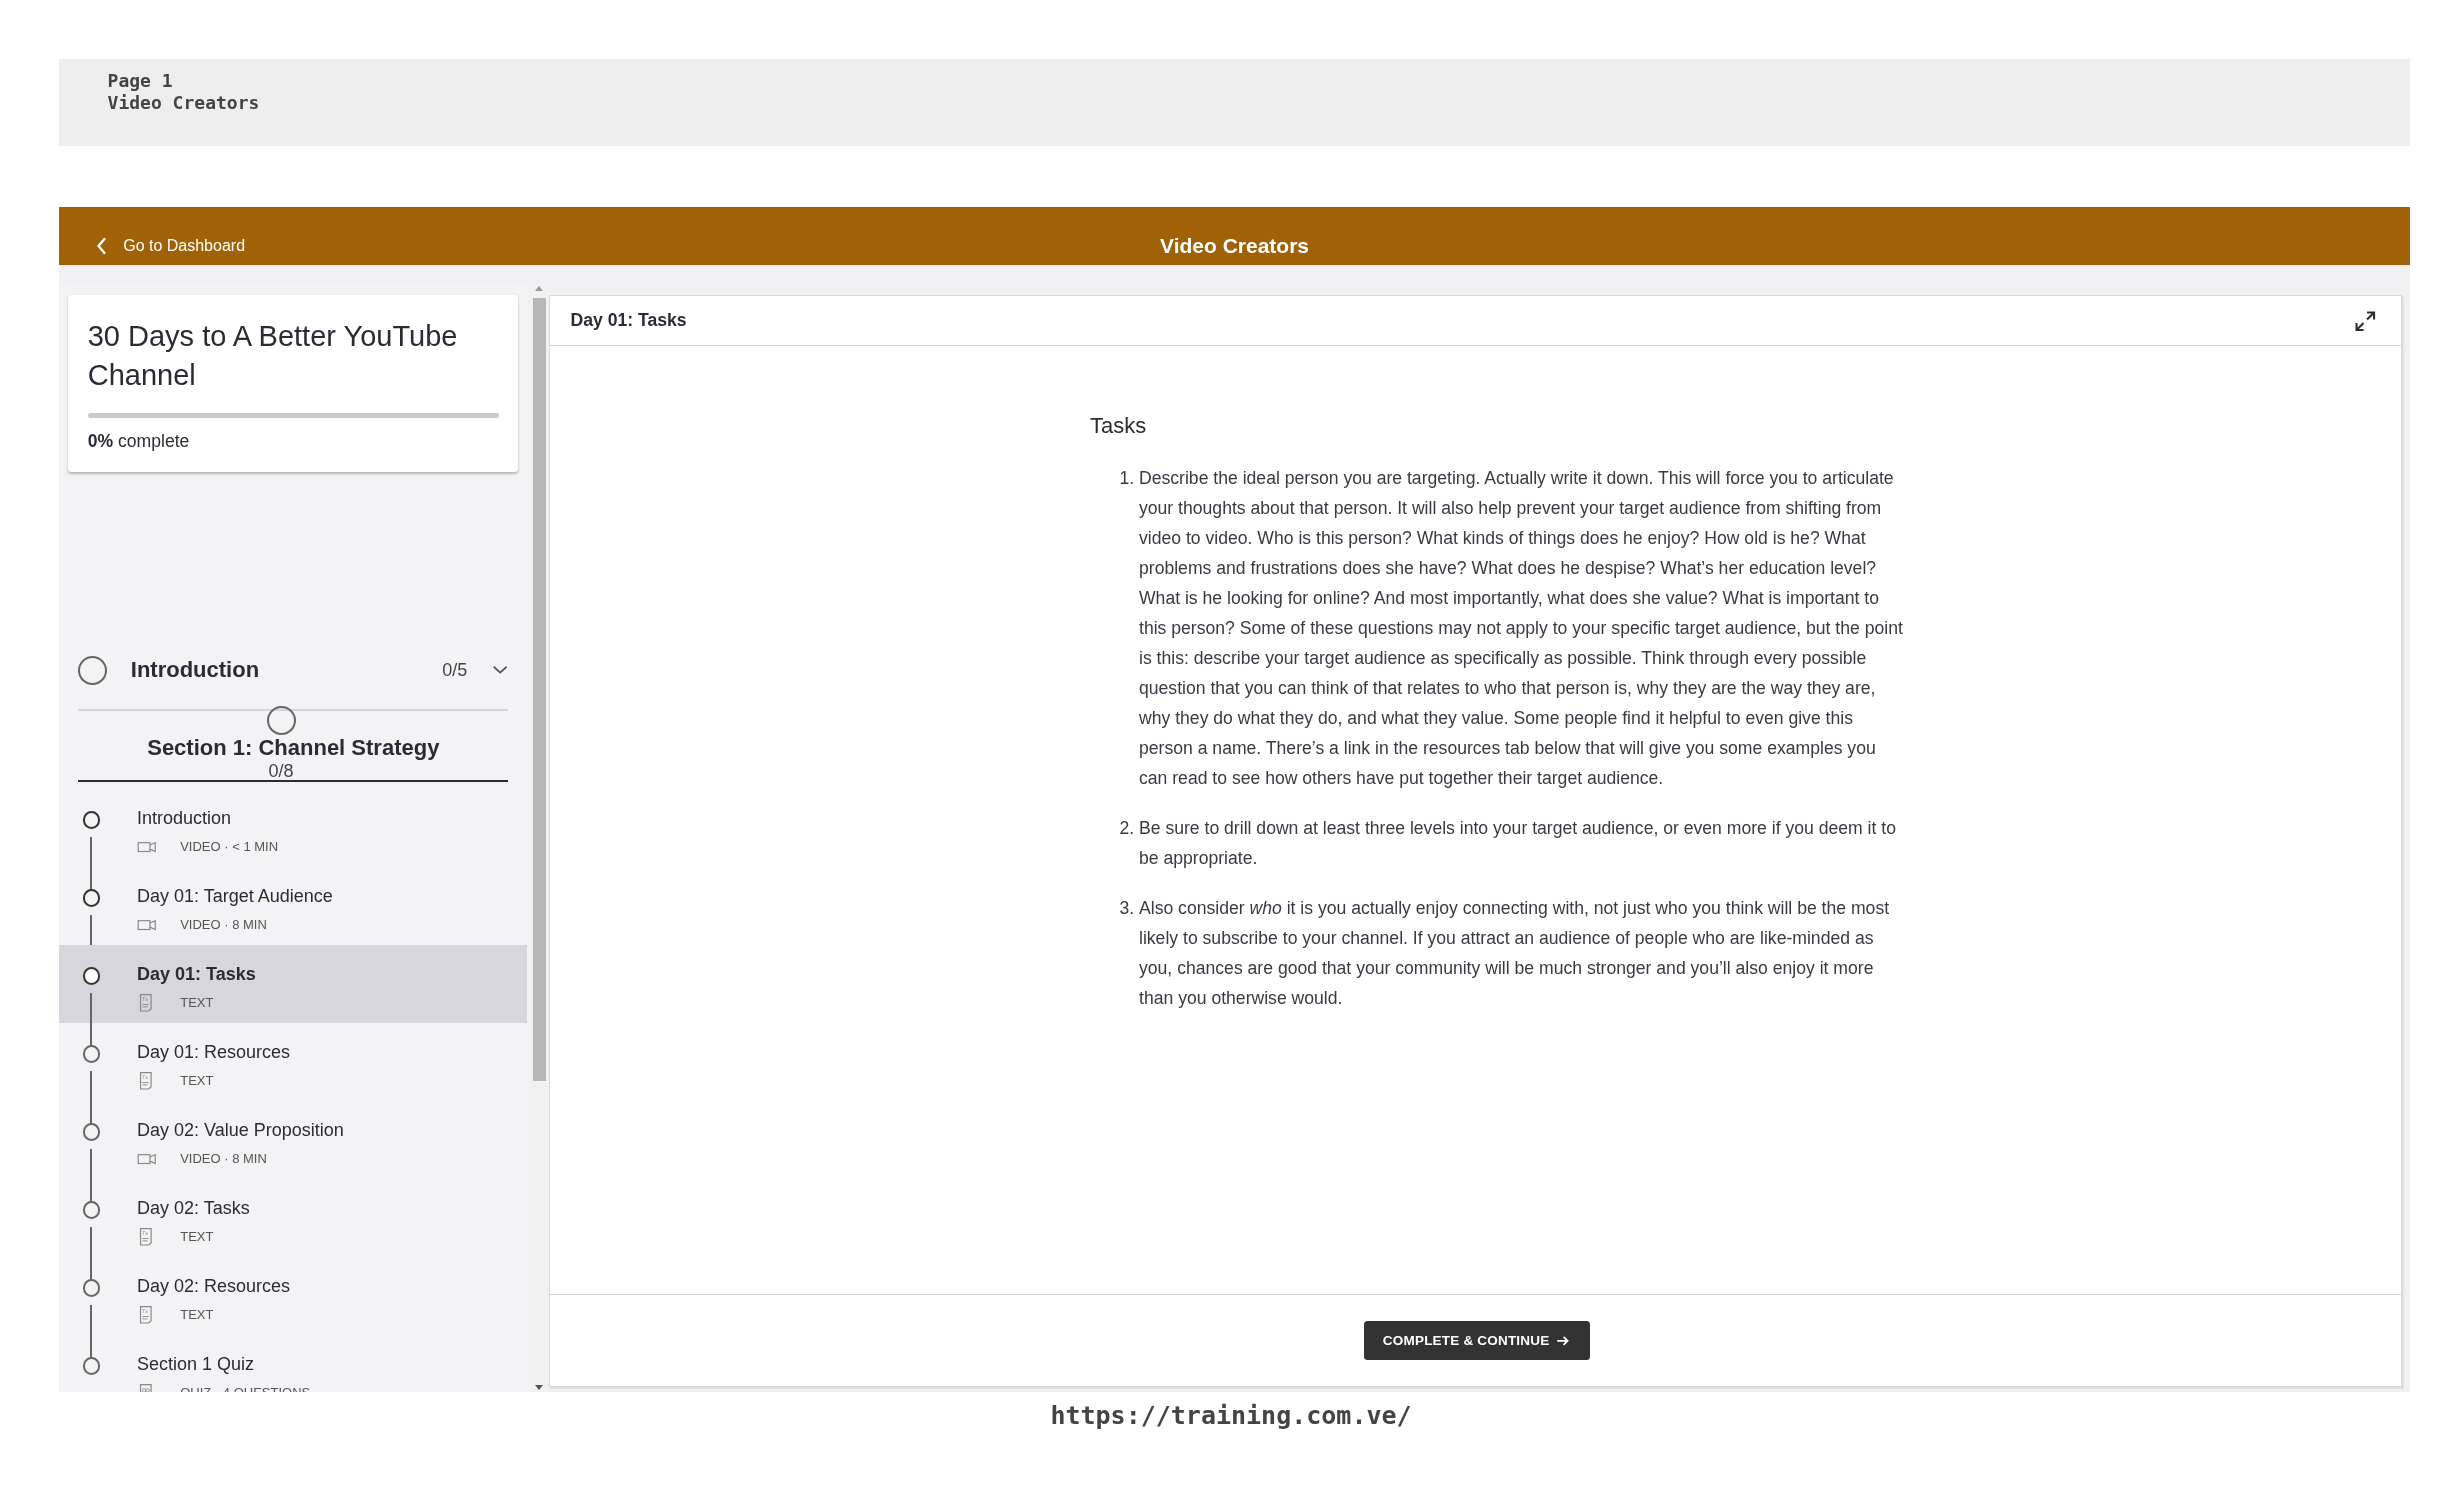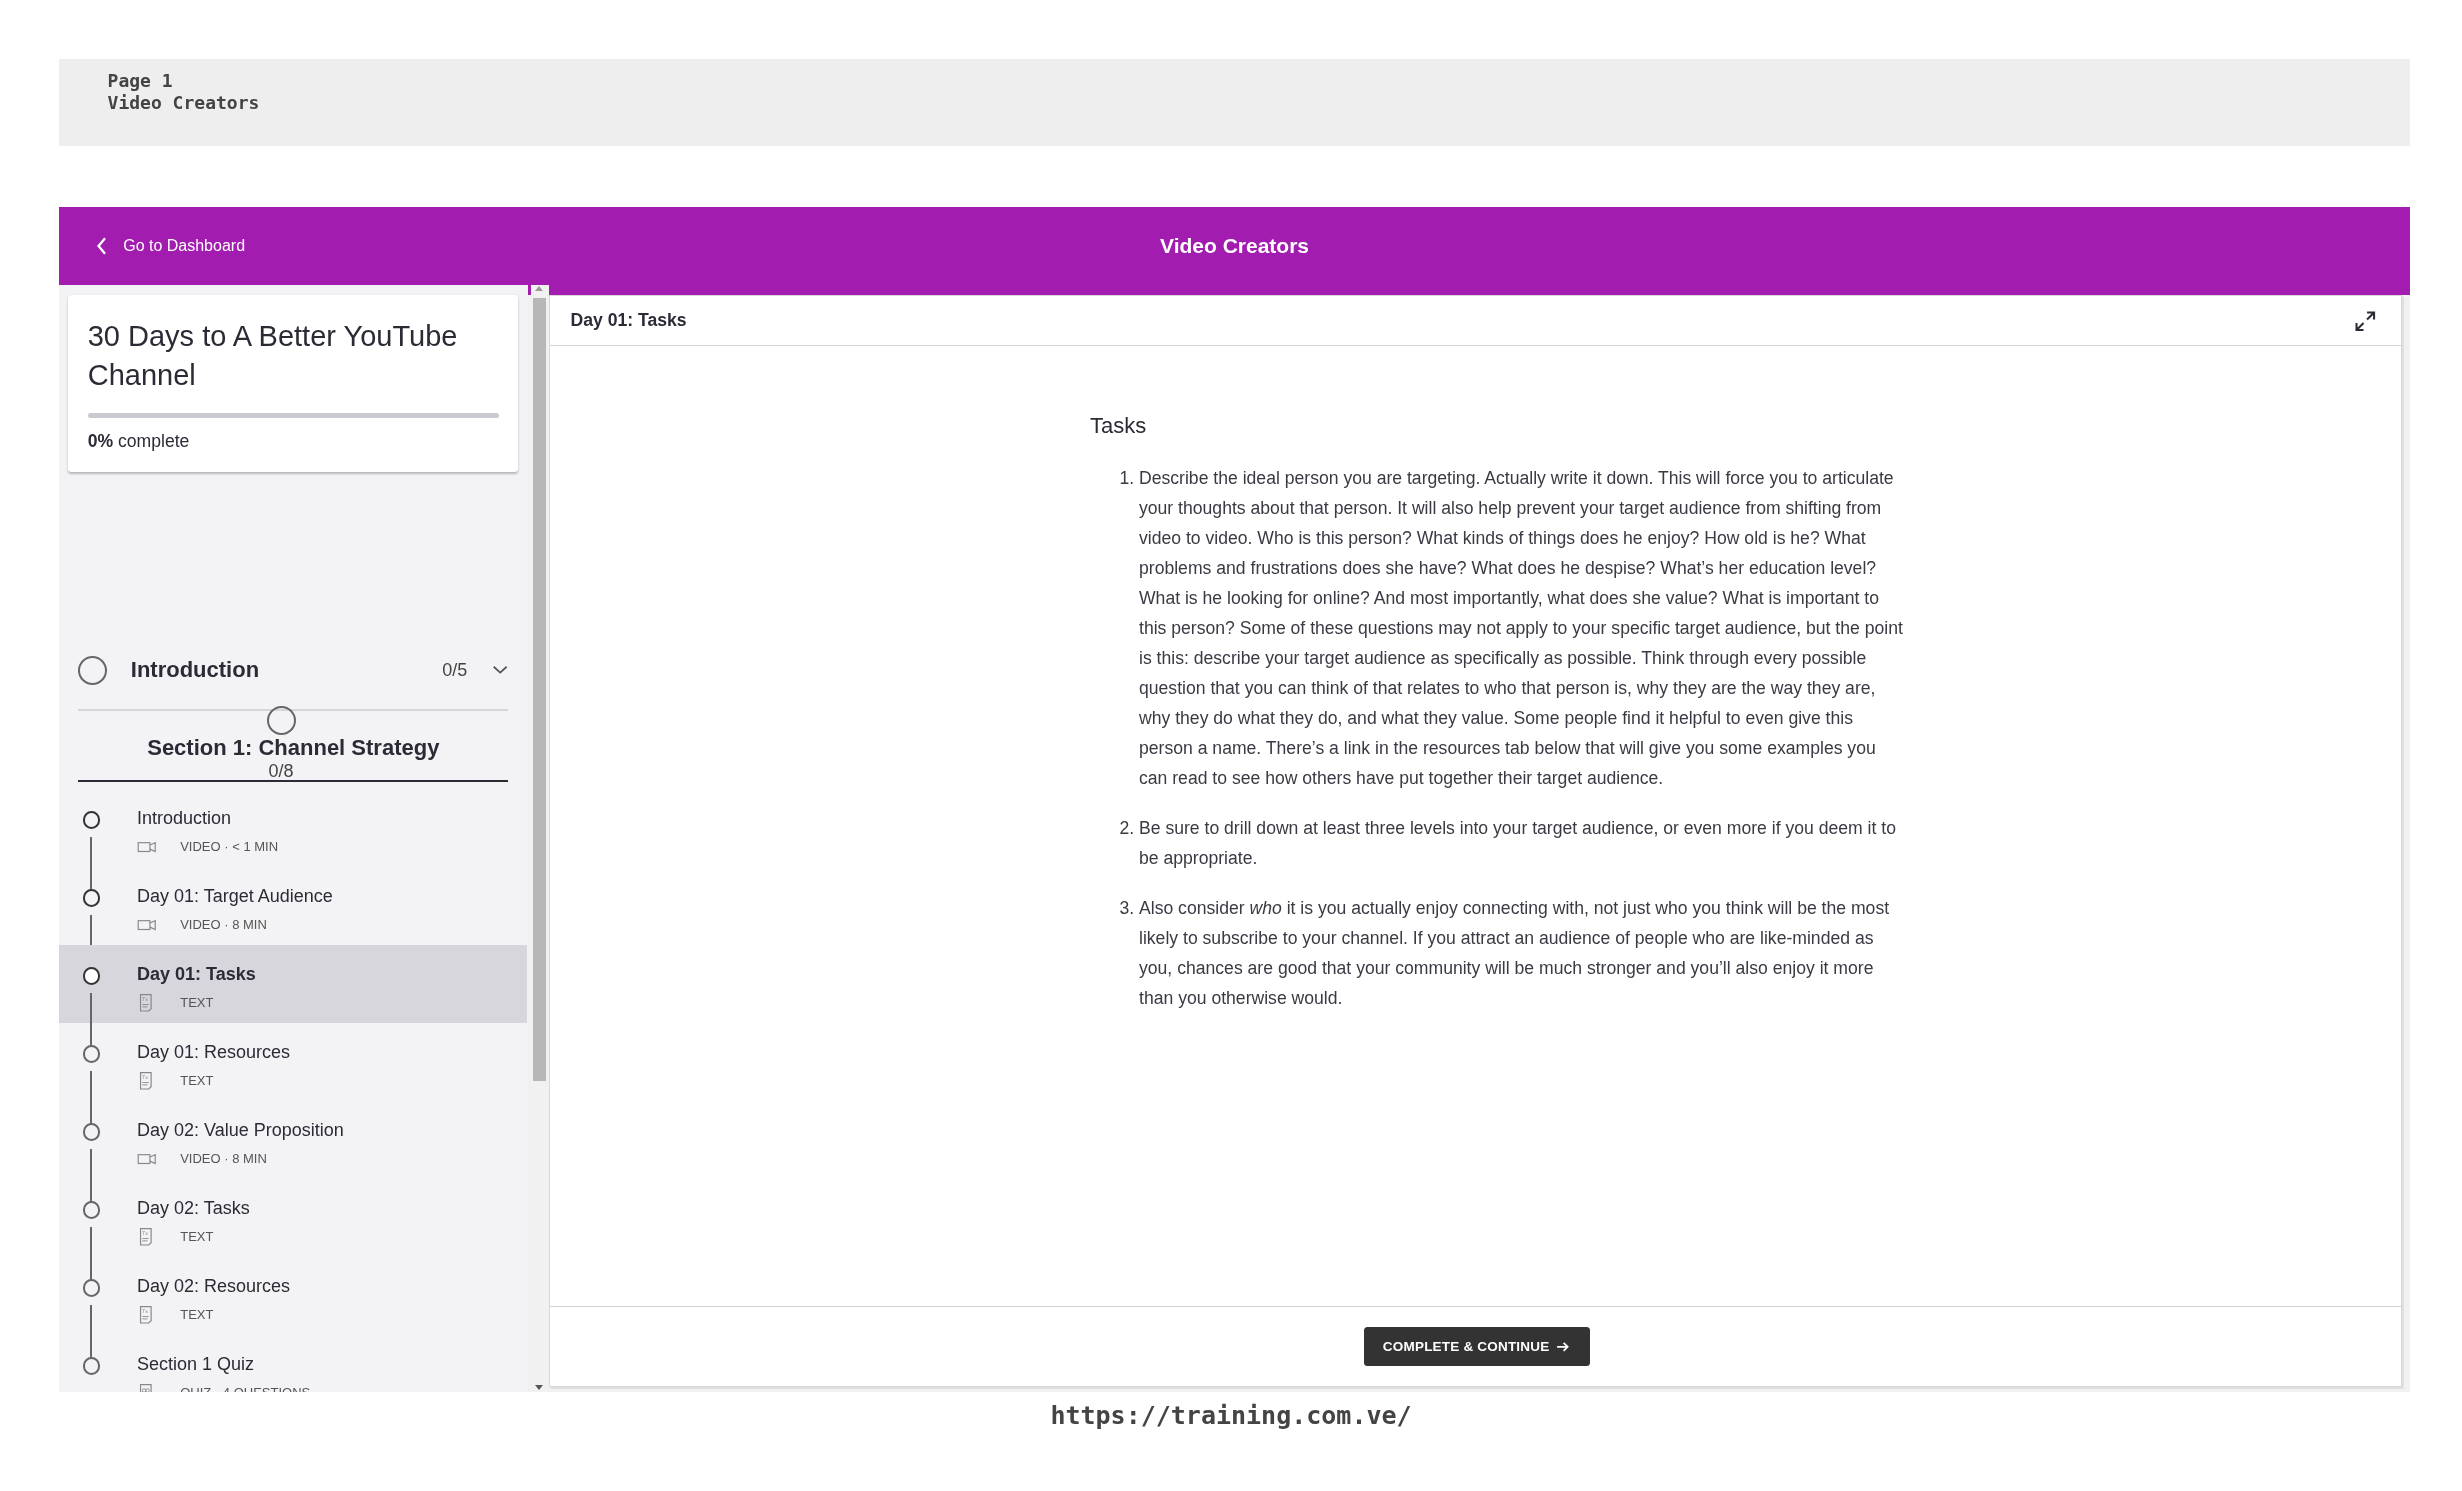--- a/index.html
+++ b/index.html
@@ -11,21 +11,21 @@
     position: absolute; left: 59px; top: 59px; width: 2351px; height: 87px;
     background: #eeeeee; padding: 10.6px 10.6px;
     font-family: "DejaVu Sans Mono", monospace; font-weight: bold;
     font-size: 18px; line-height: 22px; color: #444;
   }
   .print-header div { white-space: nowrap; padding-left: 38px; }
 
   
   .app { position: absolute; left: 59px; top: 207px; width: 2351px; height: 1185px; background: #f1f1f3; }
   .topbar {
-    position: absolute; left: 0; top: 0; width: 100%; height: 88px; background: #a21caf;
+    position: absolute; left: 0; top: 0; width: 100%; height: 58px; background: #a16207;
     color: #fff; display: flex; align-items: center;
   }
   .back-link { position: absolute; left: 36px; top: 0; height: 78px; display: flex; align-items: center; cursor: pointer; color: #fff; }
   .back-link svg { width: 13px; height: 20px; margin-right: 15.2px; }
   .back-link span { font-size: 16px; }
   .brand { position: absolute; left: 0; right: 0; text-align: center; font-size: 21px; font-weight: bold; top: 0; line-height: 78px; pointer-events: none; }
 
   
   .sidebar { position: absolute; left: 0; top: 78px; width: 469px; height: 1107px; background: #f3f3f5; overflow: hidden; }
   .course-card {
@@ -76,21 +76,21 @@
     border: 0.6px solid #d8d8d8; box-shadow: 1.8px 1.8px 0 #dddddd;
   }
   .main-header { height: 50px; border-bottom: 1.8px solid #d3d3d3; display: flex; align-items: center; padding: 0 20.5px; position: relative; }
   .main-header .lesson-title { font-size: 17.6px; font-weight: bold; color: #2b2b36; }
   .expand-btn { position: absolute; right: 23.5px; top: 13px; width: 24.6px; height: 24.6px; cursor: pointer; }
   .content { position: absolute; left: 540px; top: 117px; width: 815px; color: #3a3a44; }
   .content h2 { font-size: 22px; font-weight: normal; color: #2b2b36; margin-bottom: 23.5px; line-height: 26px; }
   .content ol { padding-left: 49px; font-size: 17.6px; line-height: 30px; }
   .content ol li { margin-bottom: 20px; padding-left: 0; }
   .content em { font-style: italic; }
-  .main-footer { position: absolute; left: 0; bottom: 0; width: 100%; height: 80px; border-top: 1.8px solid #d3d3d3; display: flex; justify-content: center; align-items: center; }
+  .main-footer { position: absolute; left: 0; bottom: 0; width: 100%; height: 92px; border-top: 1.8px solid #d3d3d3; display: flex; justify-content: center; align-items: center; }
   .complete-btn {
     background: #333333; color: #fff; border: none; border-radius: 3.5px; height: 39px; padding: 0 19.3px;
     font-family: "Liberation Sans", sans-serif; font-size: 13.5px; font-weight: bold; letter-spacing: 0.2px;
     display: flex; align-items: center; cursor: pointer; margin-left: 2.3px;
   }
   .complete-btn svg { width: 14px; height: 11.7px; margin-left: 7px; }
 
   .footer-url {
     position: absolute; left: 0; width: 2462px; top: 1401px; text-align: center;
     font-family: "DejaVu Sans Mono", monospace; font-weight: bold; font-size: 25px; color: #444;

